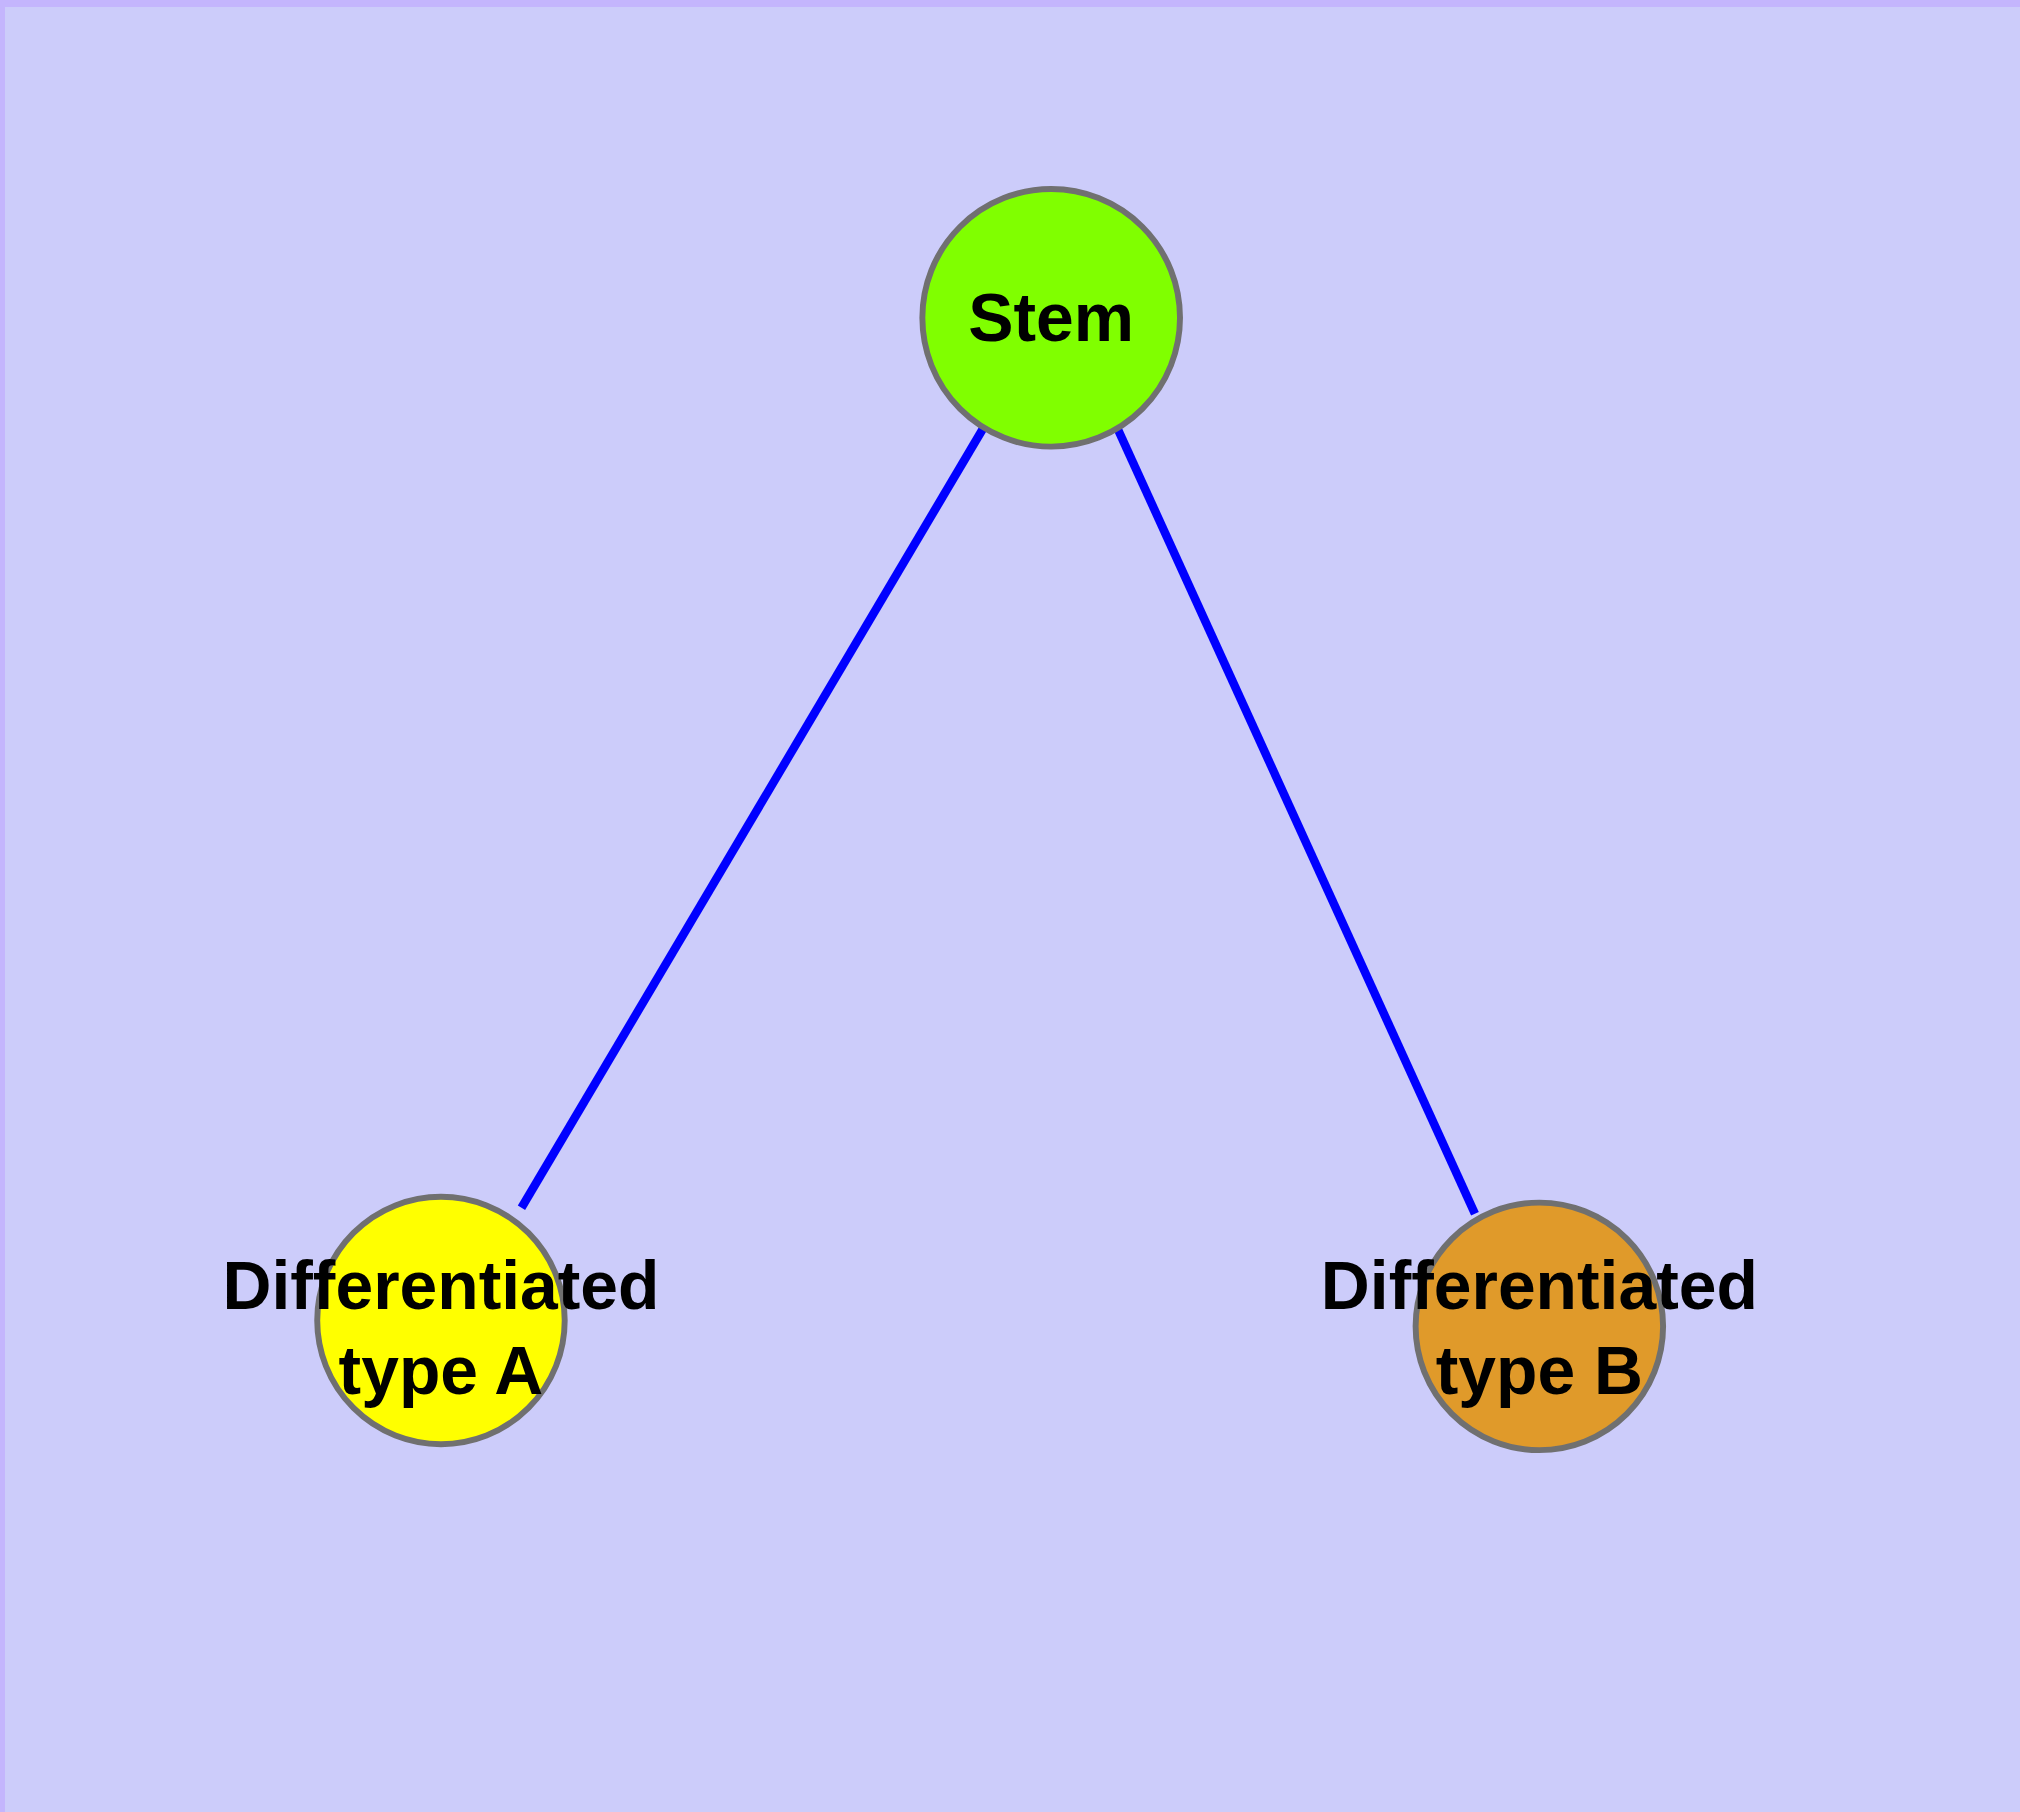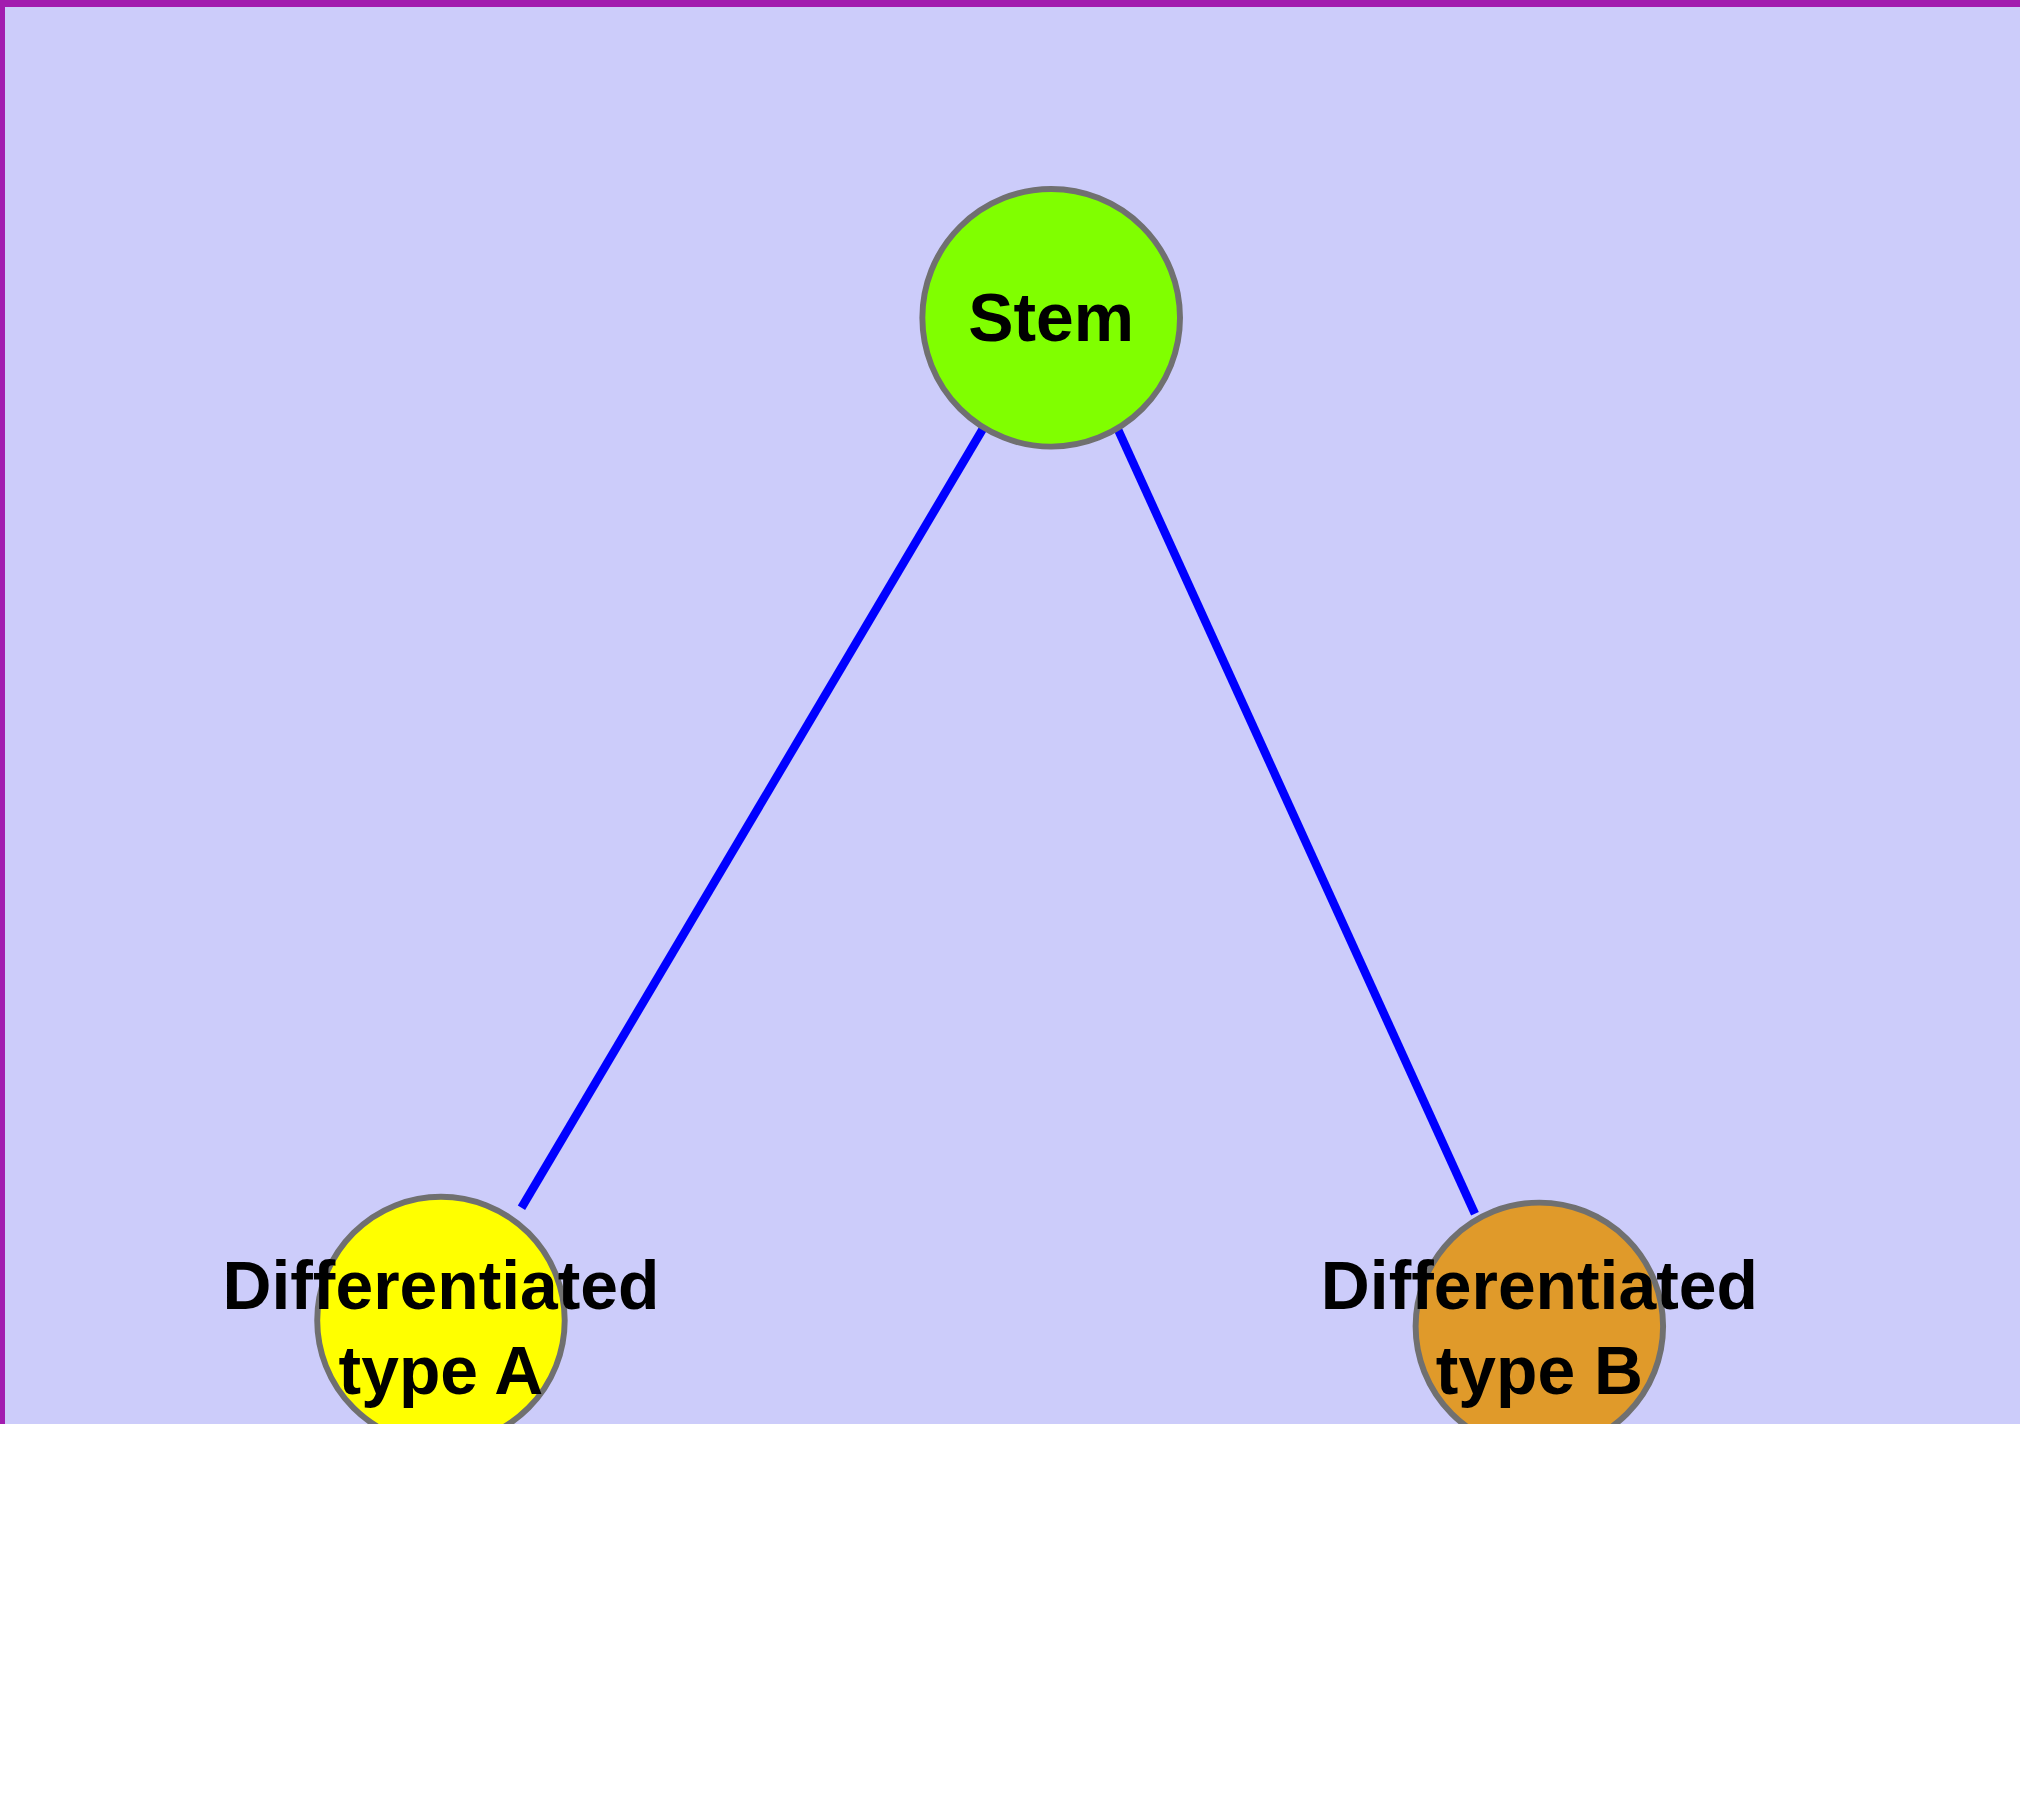--- a/index.html
+++ b/index.html
@@ -3,22 +3,22 @@
 <meta charset="utf-8">
 <style>
   html, body {
     margin: 0;
     padding: 0;
     background: #ffffff;
   }
   #canvas {
     position: relative;
     width: 2021px;
-    height: 1424px;
-    background: #a21caf;
+    height: 1812px;
+    background: #c4b5fd;
     overflow: hidden;
     font-family: "Liberation Sans", sans-serif;
   }
   #plot-background {
     position: absolute;
     left: 5.1px;
     top: 6.8px;
     width: 2015px;
     height: 1805px;
     background: #ccccfa;

